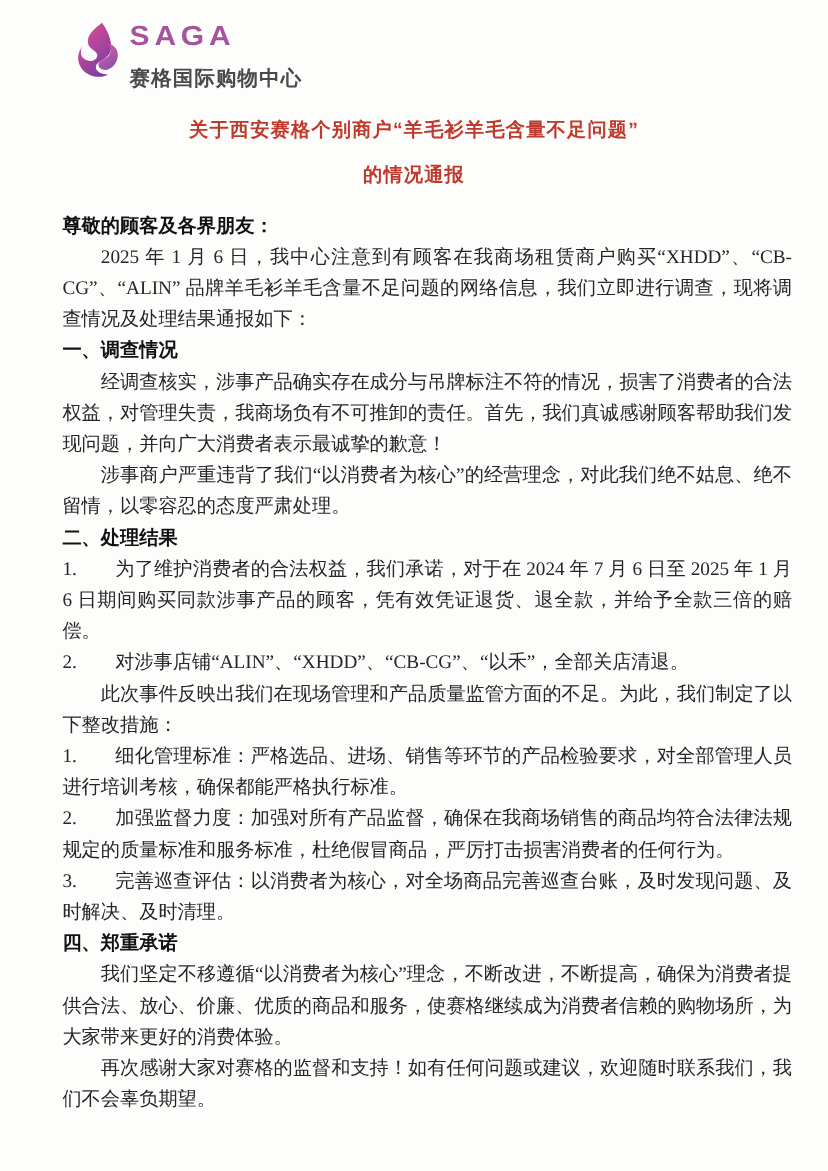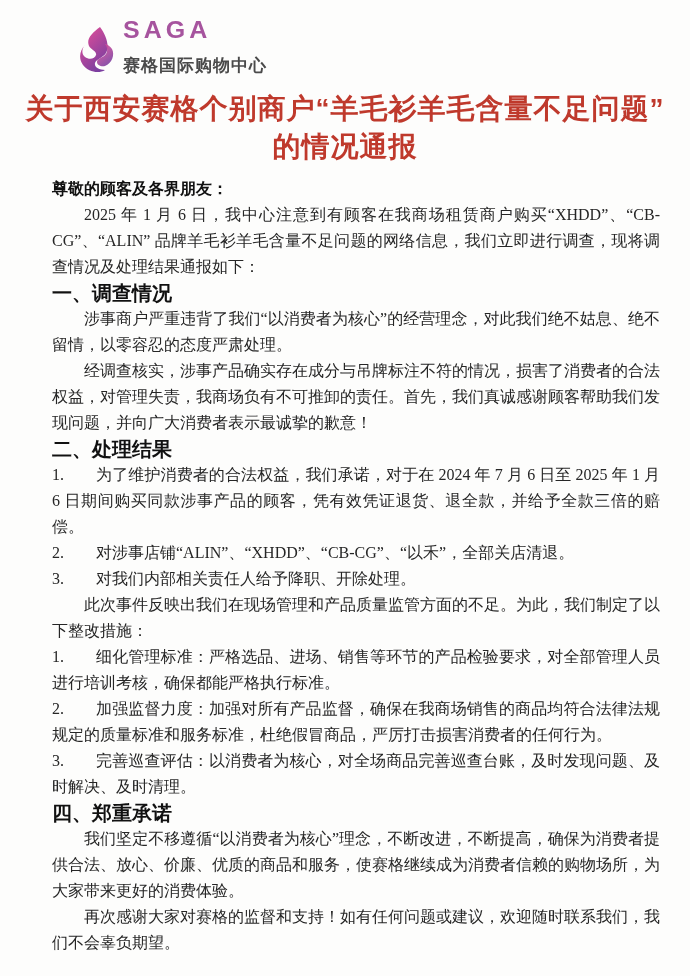--- a/index.html
+++ b/index.html
@@ -7,62 +7,62 @@
     position:relative;
     width:690px;height:976px;
     margin:0 auto;
     background:#fdfdfc;
     overflow:hidden;
     font-family:"Liberation Serif","DejaVu Serif",serif;
     color:#262626;
   }
   
   .logo{
-    position:absolute;top:18px;left:79px;
-    display:flex;align-items:flex-end;gap:6px;
+    position:absolute;top:18px;left:64px;
+    display:flex;align-items:flex-start;gap:6px;
   }
   .logo-mark{width:38px;height:48px;flex:0 0 auto;}
   .logo-text{display:flex;flex-direction:column;line-height:1;}
   .logo-brand{
     font-family:"Liberation Sans","DejaVu Sans",sans-serif;
     font-weight:bold;font-size:25px;letter-spacing:4px;
     color:#a6549e;transform:scaleY(.92);
   }
   .logo-brand-cn{
     font-family:"Liberation Sans","DejaVu Sans",sans-serif;
     font-weight:bold;font-size:17px;letter-spacing:1px;
     color:#4a4a4a;margin-top:14px;
   }
   
   .doc-title{
     margin:0;
     padding-top:90px;
     text-align:center;
     font-family:"Liberation Sans","DejaVu Sans",sans-serif;
     font-weight:bold;
-    font-size:28px;line-height:38px;
+    font-size:16px;line-height:38px;
     letter-spacing:1px;
     color:#bf392c;
   }
   
   .content{
     margin:10px 30px 0 52px;
     font-size:16px;line-height:26px;
     text-align:justify;
   }
   .content p{margin:0;}
   .salutation{
     font-family:"Liberation Sans","DejaVu Sans",sans-serif;
     font-weight:bold;color:#111;
   }
   .para{text-indent:2em;}
   .sec-heading{
     margin:0;
     font-family:"Liberation Sans","DejaVu Sans",sans-serif;
-    font-weight:bold;font-size:20px;line-height:26px;
+    font-weight:bold;font-size:16px;line-height:26px;
     color:#111;text-align:left;
   }
   .list-item{text-indent:0;}
   .item-num{display:inline-block;width:44px;text-indent:0;}
 </style>
 </head>
 <body>
 
 <div class="page">
 
@@ -86,27 +86,26 @@
   <h1 class="doc-title">
     <div>关于西安赛格个别商户“羊毛衫羊毛含量不足问题”</div>
     <div>的情况通报</div>
   </h1>
 
   <main class="content">
     <p class="salutation">尊敬的顾客及各界朋友：</p>
     <p class="para">2025 年 1 月 6 日，我中心注意到有顾客在我商场租赁商户购买“XHDD”、“CB-CG”、“ALIN” 品牌羊毛衫羊毛含量不足问题的网络信息，我们立即进行调查，现将调查情况及处理结果通报如下：</p>
 
     <h2 class="sec-heading">一、调查情况</h2>
+    <p class="para">经调查核实，涉事产品确实存在成分与吊牌标注不符的情况，损害了消费者的合法权益，对管理失责，我商场负有不可推卸的责任。首先，我们真诚感谢顾客帮助我们发现问题，并向广大消费者表示最诚挚的歉意！</p>
     <p class="para">涉事商户严重违背了我们“以消费者为核心”的经营理念，对此我们绝不姑息、绝不留情，以零容忍的态度严肃处理。</p>
-    <p class="para">经调查核实，涉事产品确实存在成分与吊牌标注不符的情况，损害了消费者的合法权益，对管理失责，我商场负有不可推卸的责任。首先，我们真诚感谢顾客帮助我们发现问题，并向广大消费者表示最诚挚的歉意！</p>
 
     <h2 class="sec-heading">二、处理结果</h2>
     <p class="list-item"><span class="item-num">1.</span><span>为了维护消费者的合法权益，我们承诺，对于在 2024 年 7 月 6 日至 2025 年 1 月 6 日期间购买同款涉事产品的顾客，凭有效凭证退货、退全款，并给予全款三倍的赔偿。</span></p>
     <p class="list-item"><span class="item-num">2.</span><span>对涉事店铺“ALIN”、“XHDD”、“CB-CG”、“以禾”，全部关店清退。</span></p>
-    <p class="list-item"><span class="item-num">3.</span><span>对我们内部相关责任人给予降职、开除处理。</span></p>
 
     <p class="para">此次事件反映出我们在现场管理和产品质量监管方面的不足。为此，我们制定了以下整改措施：</p>
     <p class="list-item"><span class="item-num">1.</span><span>细化管理标准：严格选品、进场、销售等环节的产品检验要求，对全部管理人员进行培训考核，确保都能严格执行标准。</span></p>
     <p class="list-item"><span class="item-num">2.</span><span>加强监督力度：加强对所有产品监督，确保在我商场销售的商品均符合法律法规规定的质量标准和服务标准，杜绝假冒商品，严厉打击损害消费者的任何行为。</span></p>
     <p class="list-item"><span class="item-num">3.</span><span>完善巡查评估：以消费者为核心，对全场商品完善巡查台账，及时发现问题、及时解决、及时清理。</span></p>
 
     <h2 class="sec-heading">四、郑重承诺</h2>
     <p class="para">我们坚定不移遵循“以消费者为核心”理念，不断改进，不断提高，确保为消费者提供合法、放心、价廉、优质的商品和服务，使赛格继续成为消费者信赖的购物场所，为大家带来更好的消费体验。</p>
     <p class="para">再次感谢大家对赛格的监督和支持！如有任何问题或建议，欢迎随时联系我们，我们不会辜负期望。</p>
   </main>

